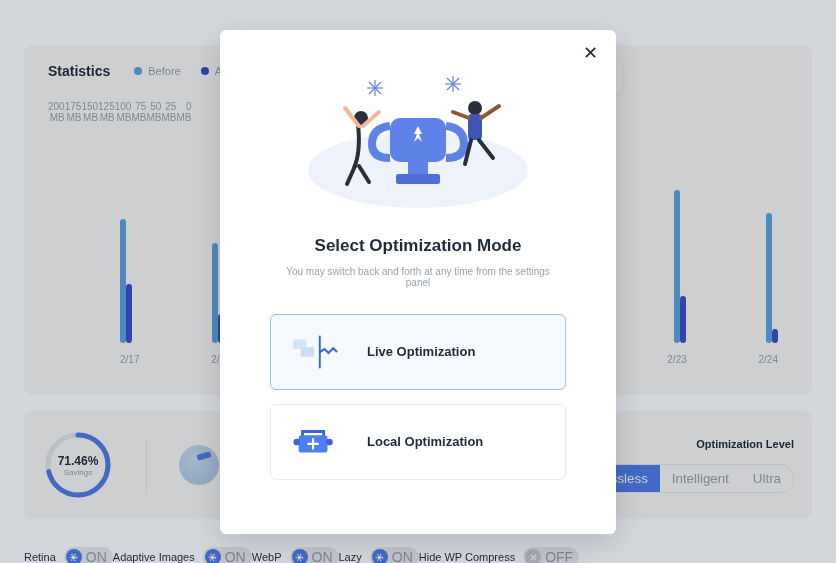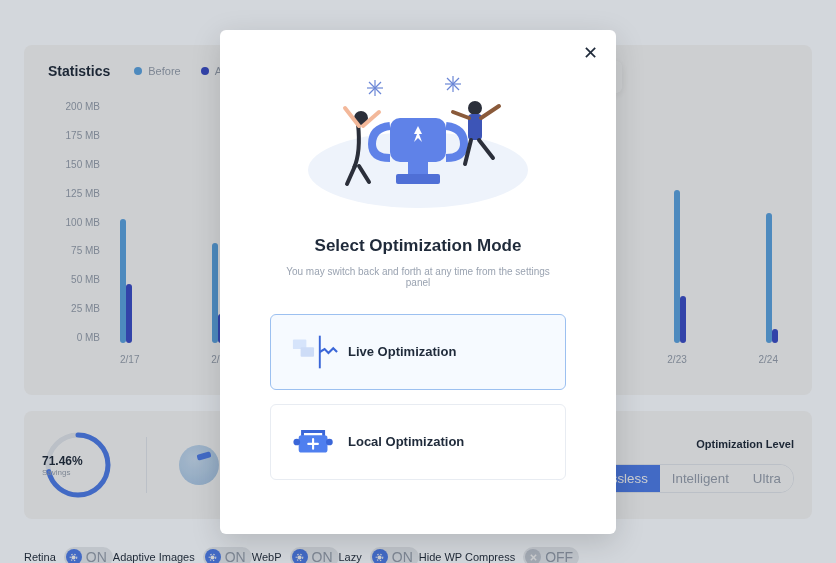--- a/index.html
+++ b/index.html
@@ -19,34 +19,34 @@
 .stats-head{display:flex;align-items:center;gap:24px;}
 .stats-title{font-weight:700;font-size:14px;color:var(--text-dark);}
 .legend{display:flex;gap:20px;font-size:11px;color:var(--muted);}
 .legend span{display:flex;align-items:center;gap:6px;}
 .dot{width:8px;height:8px;border-radius:50%;display:inline-block;}
 .dot.before{background:var(--blue-light);}
 .dot.after{background:var(--blue-dark);}
 .hover-card{position:absolute;right:190px;top:16px;background:#fff;border-radius:6px;padding:10px 16px;box-shadow:0 2px 8px rgba(0,0,0,.08);display:flex;gap:18px;font-size:11px;}
 .hover-card .lbl{color:var(--muted);}
 .chart{position:absolute;left:24px;right:24px;top:56px;bottom:30px;}
-.ylabels{position:absolute;left:0;top:0;bottom:22px;width:52px;display:flex;flex-direction:column;justify-content:space-between;font-size:10px;color:var(--muted);text-align:right;}
+.ylabels{position:absolute;left:0;top:0;bottom:22px;width:52px;display:flex;justify-content:space-between;font-size:10px;color:var(--muted);text-align:right;}
 .bars{position:absolute;left:72px;right:10px;top:6px;bottom:22px;display:flex;justify-content:space-between;align-items:flex-end;}
 .bar-group{display:flex;gap:0;align-items:flex-end;height:100%;position:relative;width:12px;}
 .bar{width:6px;border-radius:3px;}
 .bar.before{background:var(--blue-light);}
 .bar.after{background:var(--blue-dark);}
 .xlabels{position:absolute;left:72px;right:10px;bottom:0;display:flex;justify-content:space-between;font-size:10px;color:var(--muted);}
 .cards-row{display:flex;gap:16px;margin-top:16px;}
 .mini-card{background:var(--panel);border-radius:8px;padding:18px;display:flex;align-items:center;}
 .card-a{flex:2.4;gap:32px;}
 .card-b{flex:1;flex-direction:column;justify-content:center;align-items:flex-end;}
 .gauge{position:relative;}
 .gauge svg{display:block;}
-.gauge-txt{position:absolute;inset:0;display:flex;flex-direction:column;align-items:flex-start;justify-content:center;}
+.gauge-txt{position:absolute;inset:0;display:flex;flex-direction:column;align-items:center;justify-content:center;}
 .gauge-pct{font-size:12px;font-weight:700;color:var(--text-dark);}
 .gauge-sub{font-size:8px;color:var(--muted);}
 .globe{width:40px;height:40px;border-radius:50%;background:radial-gradient(circle at 40% 35%,#cfe3f7,#a9c9ea);position:relative;}
 .globe::after{content:'';position:absolute;width:14px;height:6px;background:var(--blue);border-radius:2px;top:8px;left:18px;transform:rotate(-15deg);}
 .opt-level-title{font-size:11px;font-weight:700;color:var(--text-dark);margin-bottom:14px;}
 .seg{display:flex;border:1px solid var(--divider);border-radius:14px;overflow:hidden;font-size:9px;}
 .seg button{border:none;background:#fff;padding:6px 12px;color:var(--muted);cursor:pointer;}
 .seg button.active{background:var(--blue);color:#fff;}
 .toggles{display:flex;justify-content:flex-start;margin-top:28px;font-size:11px;color:var(--text-dark);}
 .tg{display:flex;align-items:center;gap:8px;}
@@ -54,21 +54,21 @@
 .pill .knob{width:16px;height:16px;border-radius:50%;display:flex;align-items:center;justify-content:center;}
 .pill.on .knob{background:var(--blue);color:#fff;}
 .pill.off .knob{background:#c8ced8;color:#fff;}
 
 .overlay{position:absolute;inset:0;background:rgba(30,40,60,.14);display:flex;align-items:center;justify-content:center;}
 .modal{width:396px;background:#fff;border-radius:6px;padding:30px 50px 40px;position:relative;box-shadow:0 8px 30px rgba(0,0,0,.15);}
 .close{position:absolute;top:14px;right:18px;cursor:pointer;font-size:18px;color:var(--text-dark);line-height:1;}
 .illus{display:flex;justify-content:center;margin:10px 0 26px;}
 .m-title{text-align:center;font-size:17px;font-weight:700;color:var(--text-dark);}
 .m-sub{text-align:center;font-size:10px;color:var(--muted);margin:10px 12px 26px;}
-.option{border:1px solid var(--divider);border-radius:6px;padding:20px;display:flex;align-items:center;gap:9px;margin-bottom:14px;cursor:pointer;}
+.option{border:1px solid var(--divider);border-radius:6px;padding:20px;display:flex;align-items:center;gap:28px;margin-bottom:14px;cursor:pointer;}
 .option.selected{border-color:#9cc0f0;background:#f6faff;}
 .opt-icon{width:48px;height:34px;display:flex;align-items:center;justify-content:center;}
 .opt-label{font-size:13px;font-weight:600;color:var(--text-dark);}
 </style>
 </head>
 <body>
 
 <div class="content">
   <div class="stats-card">
     <div class="stats-head">

